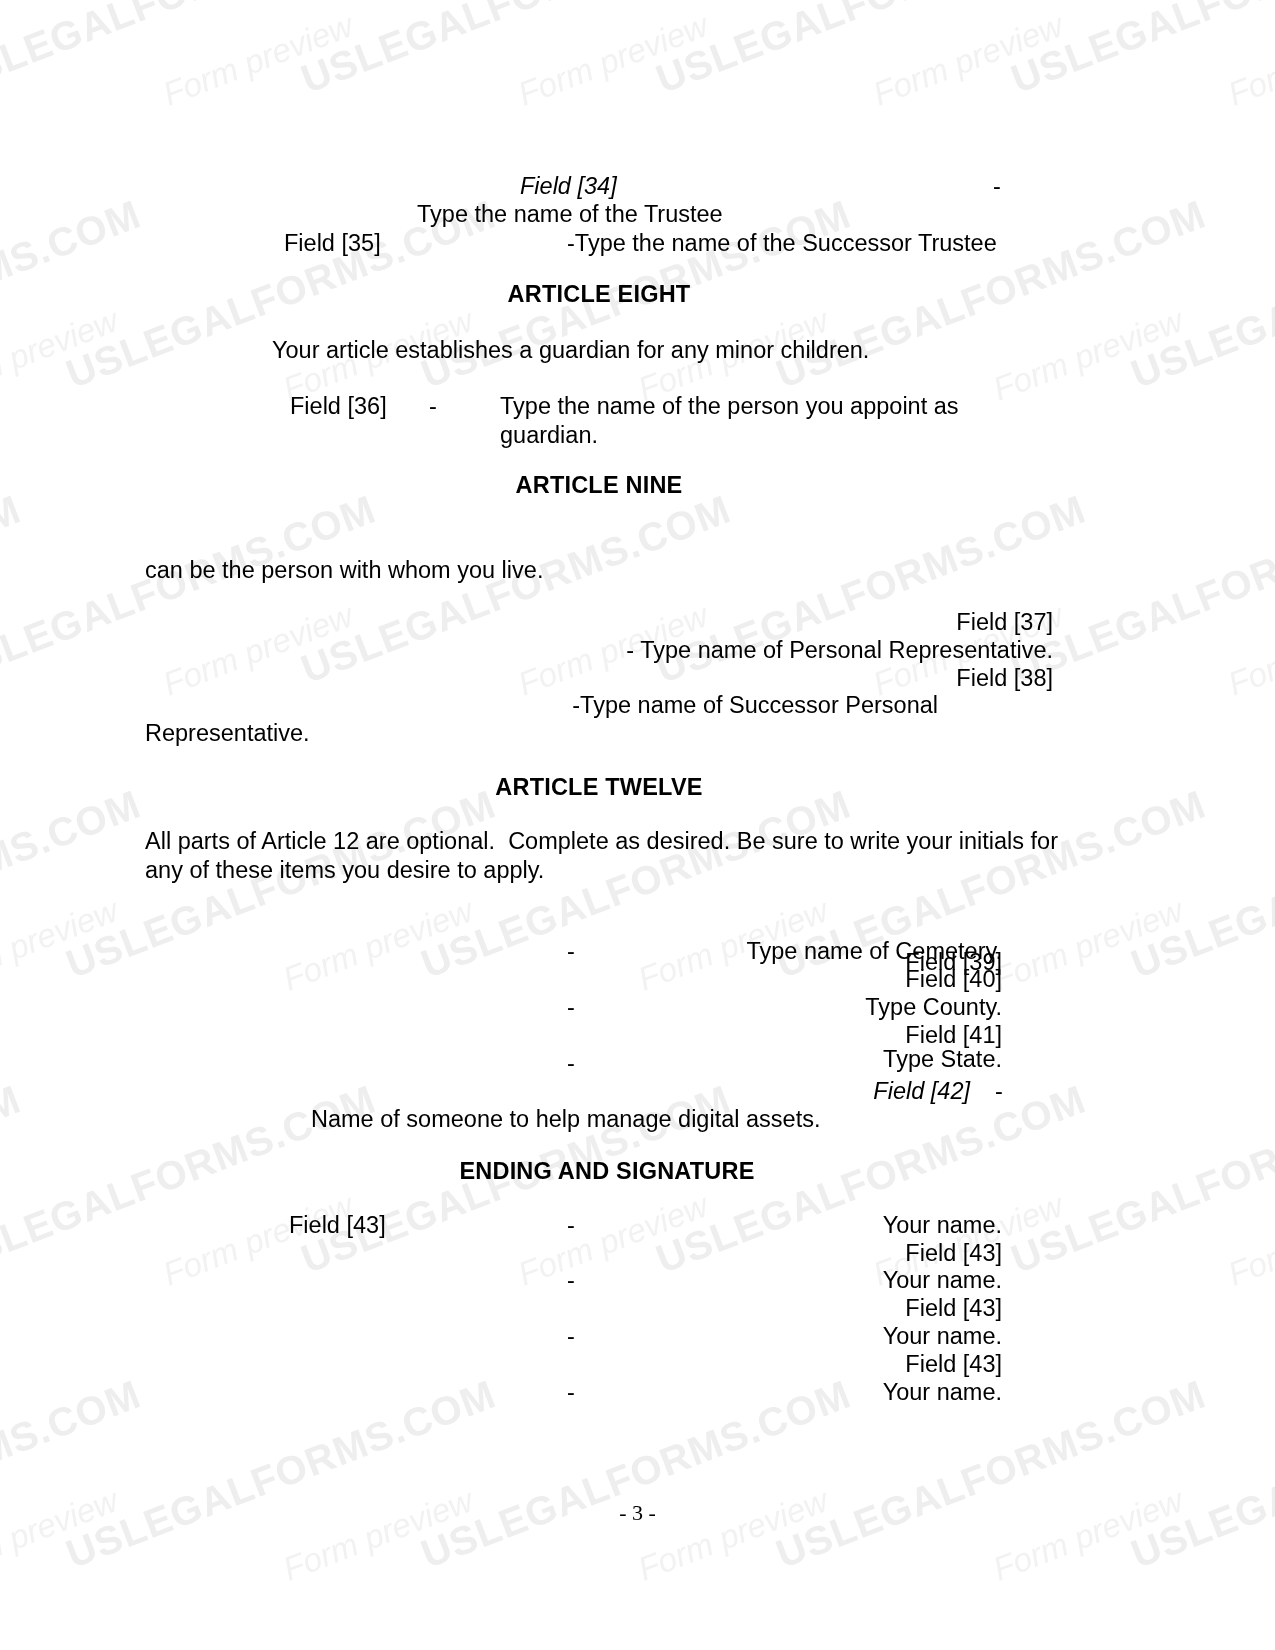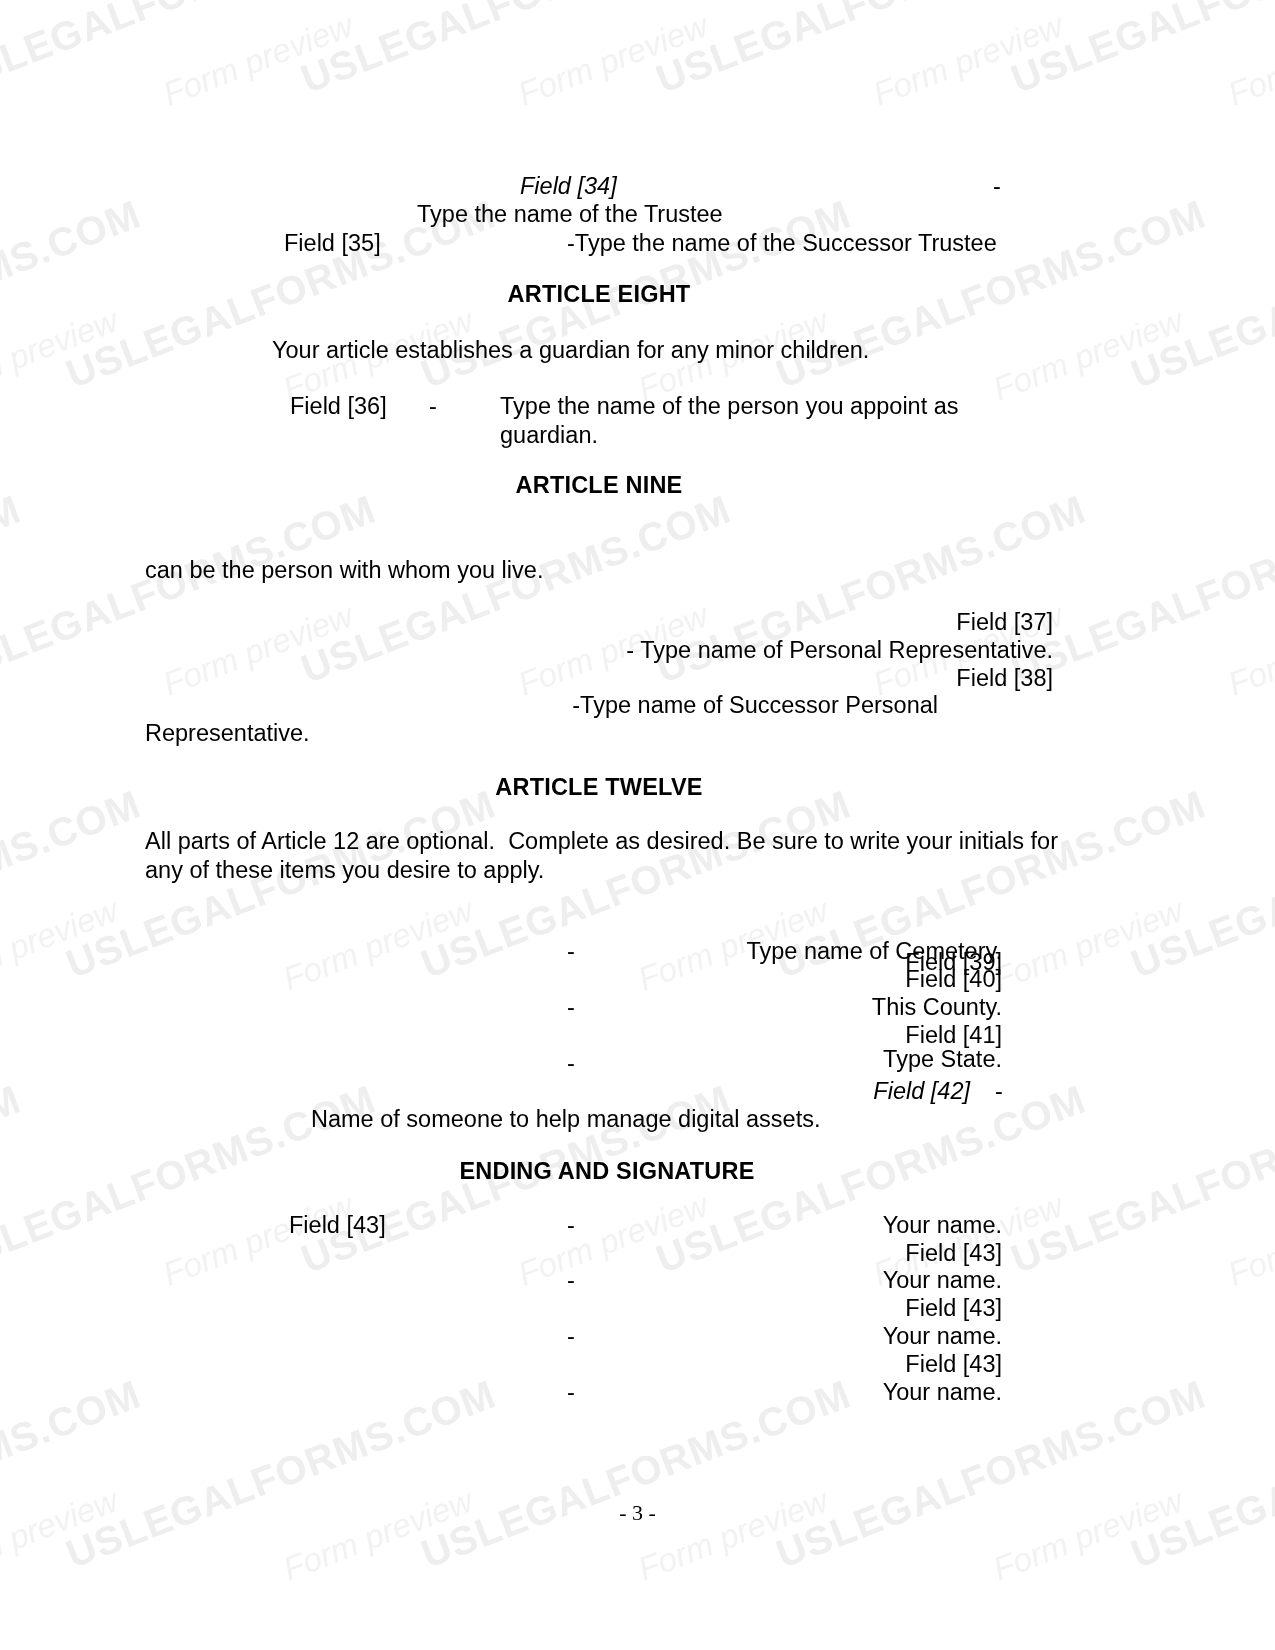--- a/index.html
+++ b/index.html
@@ -177,21 +177,21 @@
 
     <div class="line" style="left:145px; top:827px;">All parts of Article 12 are optional.  Complete as desired. Be sure to write your initials for</div>
     <div class="line" style="left:145px; top:856px;">any of these items you desire to apply.</div>
 
     <div class="line r-align" style="left:153px; top:948px; width:849px;">Field [39]</div>
     <div class="line" style="left:567px; top:937px;">-</div>
     <div class="line r-align" style="left:600px; top:937px; width:402px;">Type name of Cemetery.</div>
 
     <div class="line r-align" style="left:153px; top:965px; width:849px;">Field [40]</div>
     <div class="line" style="left:567px; top:993px;">-</div>
-    <div class="line r-align" style="left:600px; top:993px; width:402px;">This County.</div>
+    <div class="line r-align" style="left:600px; top:993px; width:402px;">Type County.</div>
 
     <div class="line r-align" style="left:153px; top:1021px; width:849px;">Field [41]</div>
     <div class="line" style="left:567px; top:1049px;">-</div>
     <div class="line r-align" style="left:600px; top:1045px; width:402px;">Type State.</div>
 
     <div class="line r-align" style="left:168px; top:1077px; width:802px;font-style:italic;">Field [42]</div>
     <div class="line" style="left:995px; top:1077px;">-</div>
     <div class="line" style="left:311px; top:1105px;">Name of someone to help manage digital assets.</div>
 
     <div class="line bold-heading c-align" style="left:145px; top:1157px; width:924px;">ENDING AND SIGNATURE</div>

